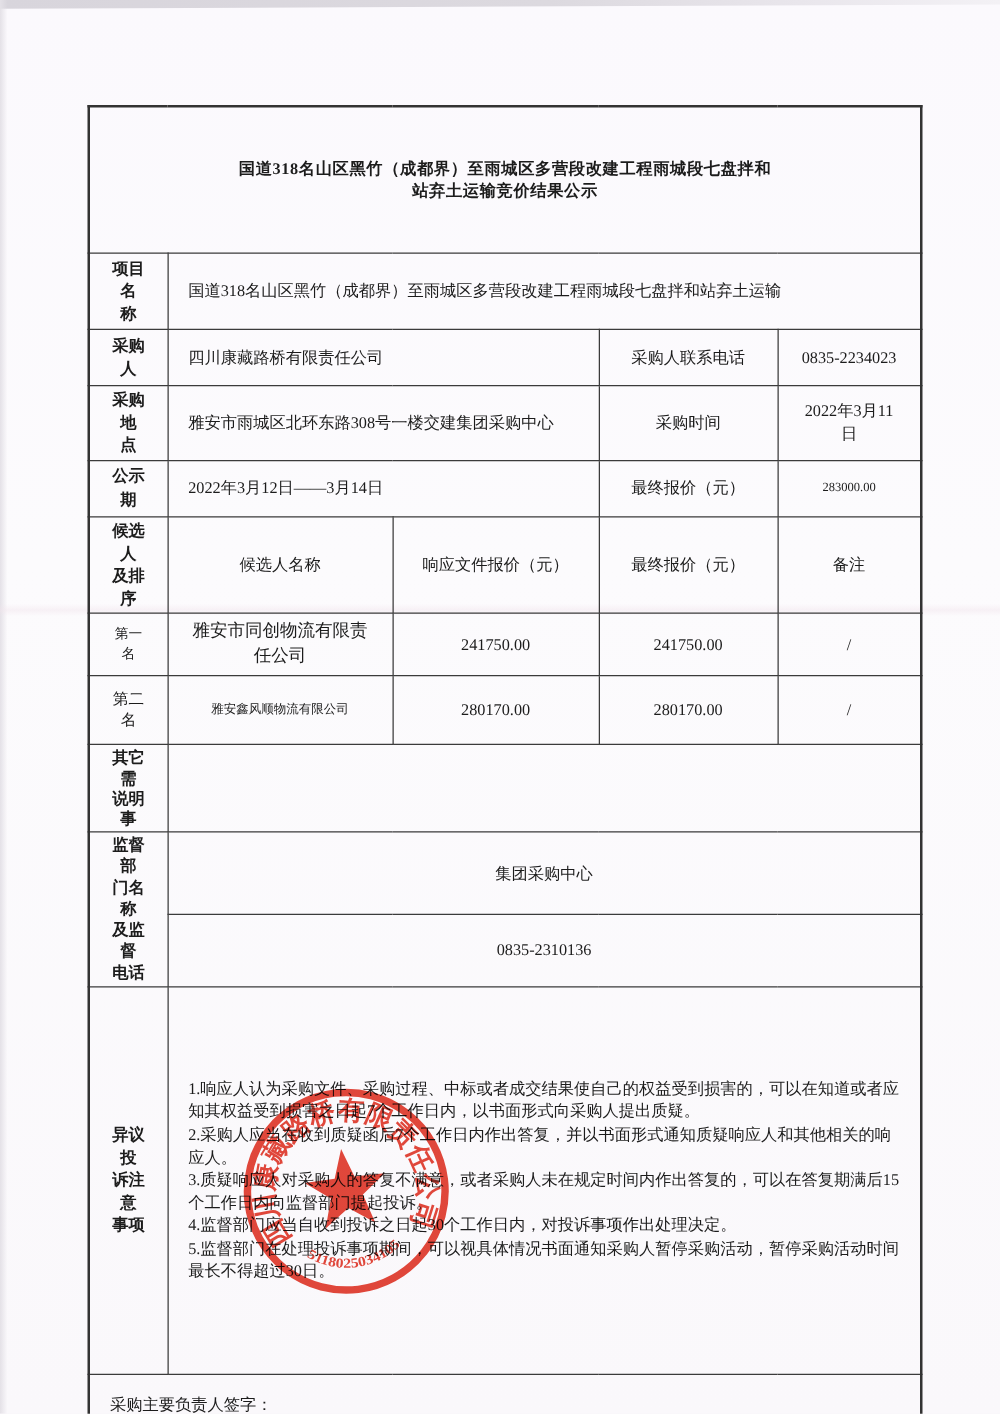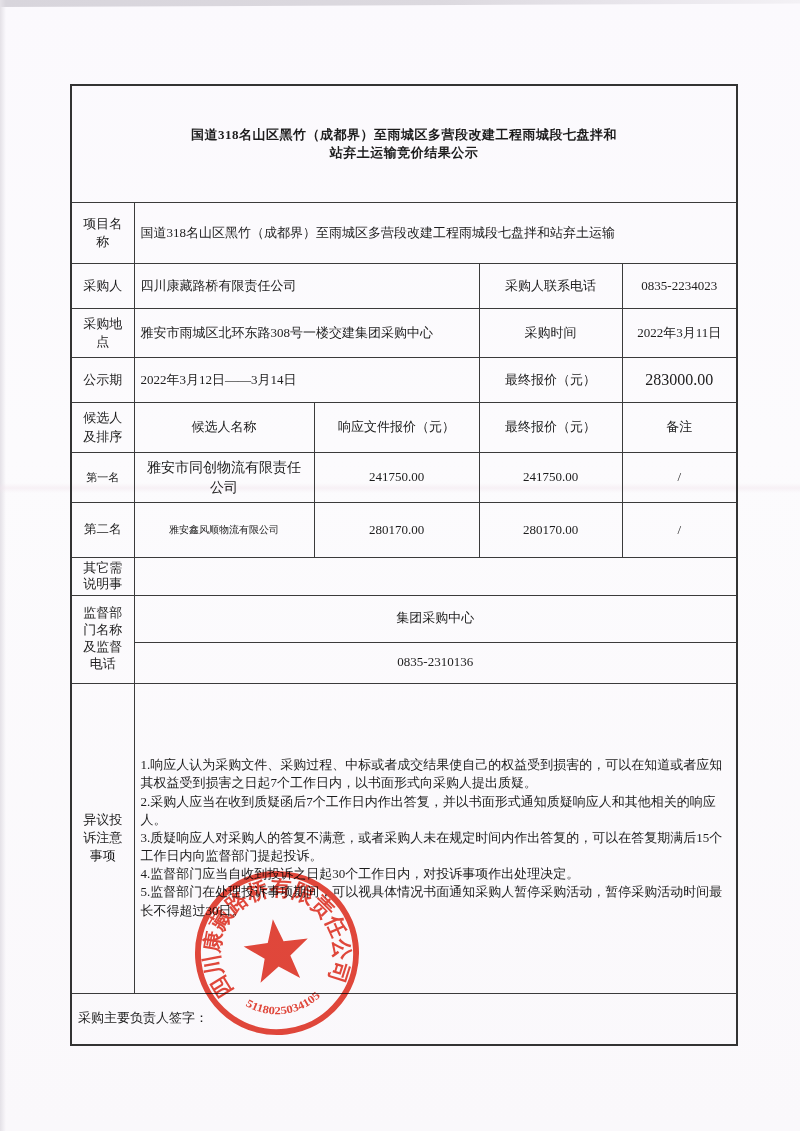--- a/index.html
+++ b/index.html
@@ -26,30 +26,30 @@
     position:absolute;left:0;top:483px;width:100%;height:10px;
     background:linear-gradient(180deg,rgba(241,228,236,0),rgba(241,228,236,.45),rgba(241,228,236,0));
   }
   table.doc{
     position:absolute;left:70px;top:84px;width:666px;
     border-collapse:collapse;table-layout:fixed;
   }
   table.doc td{
     border:1.5px solid #3b3b3b;
     font-size:13px;line-height:1.4;
-    padding:2px 6px;vertical-align:middle;
+    padding:2px 16px;vertical-align:middle;
     overflow:hidden;
     margin-top:16px;
   }
   table.doc{border:2px solid #333;}
   .title-cell{
     font-size:17px;font-weight:bold;text-align:center;
     white-space:pre-line;line-height:1.75;letter-spacing:.5px;
   }
-  .lbl{text-align:center;white-space:pre-line;padding:2px 3px;}
+  .lbl{text-align:center;white-space:pre-line;padding:2px 3px;font-weight:bold;}
   .ctr{text-align:center;padding:2px 3px;}
   .lft{text-align:left;}
   .obj-text{
     font-size:13.5px;line-height:1.62;white-space:pre-line;
     text-align:left;padding:6px 8px 6px 6px;vertical-align:middle;
   }
   .sig-cell{font-size:13.5px;padding-left:6px;border-radius:19px;}
   .seal{
     position:absolute;left:192px;top:866px;width:170px;height:174px;
     transform:rotate(-7deg);
@@ -100,21 +100,21 @@
 点</td>
     <td colspan="2" class="lft">雅安市雨城区北环东路308号一楼交建集团采购中心</td>
     <td class="ctr">采购时间</td>
     <td class="ctr">2022年3月11日</td>
   </tr>
 
   <tr>
     <td class="lbl" style="height:40px">公示期</td>
     <td colspan="2" class="lft">2022年3月12日——3月14日</td>
     <td class="ctr">最终报价（元）</td>
-    <td class="ctr" style="font-size:16px">283000.00</td>
+    <td class="ctr" style="font-size:10px">283000.00</td>
   </tr>
 
   <tr>
     <td class="lbl" style="height:45px">候选人
 及排序</td>
     <td class="ctr">候选人名称</td>
     <td class="ctr">响应文件报价（元）</td>
     <td class="ctr">最终报价（元）</td>
     <td class="ctr">备注</td>
   </tr>

